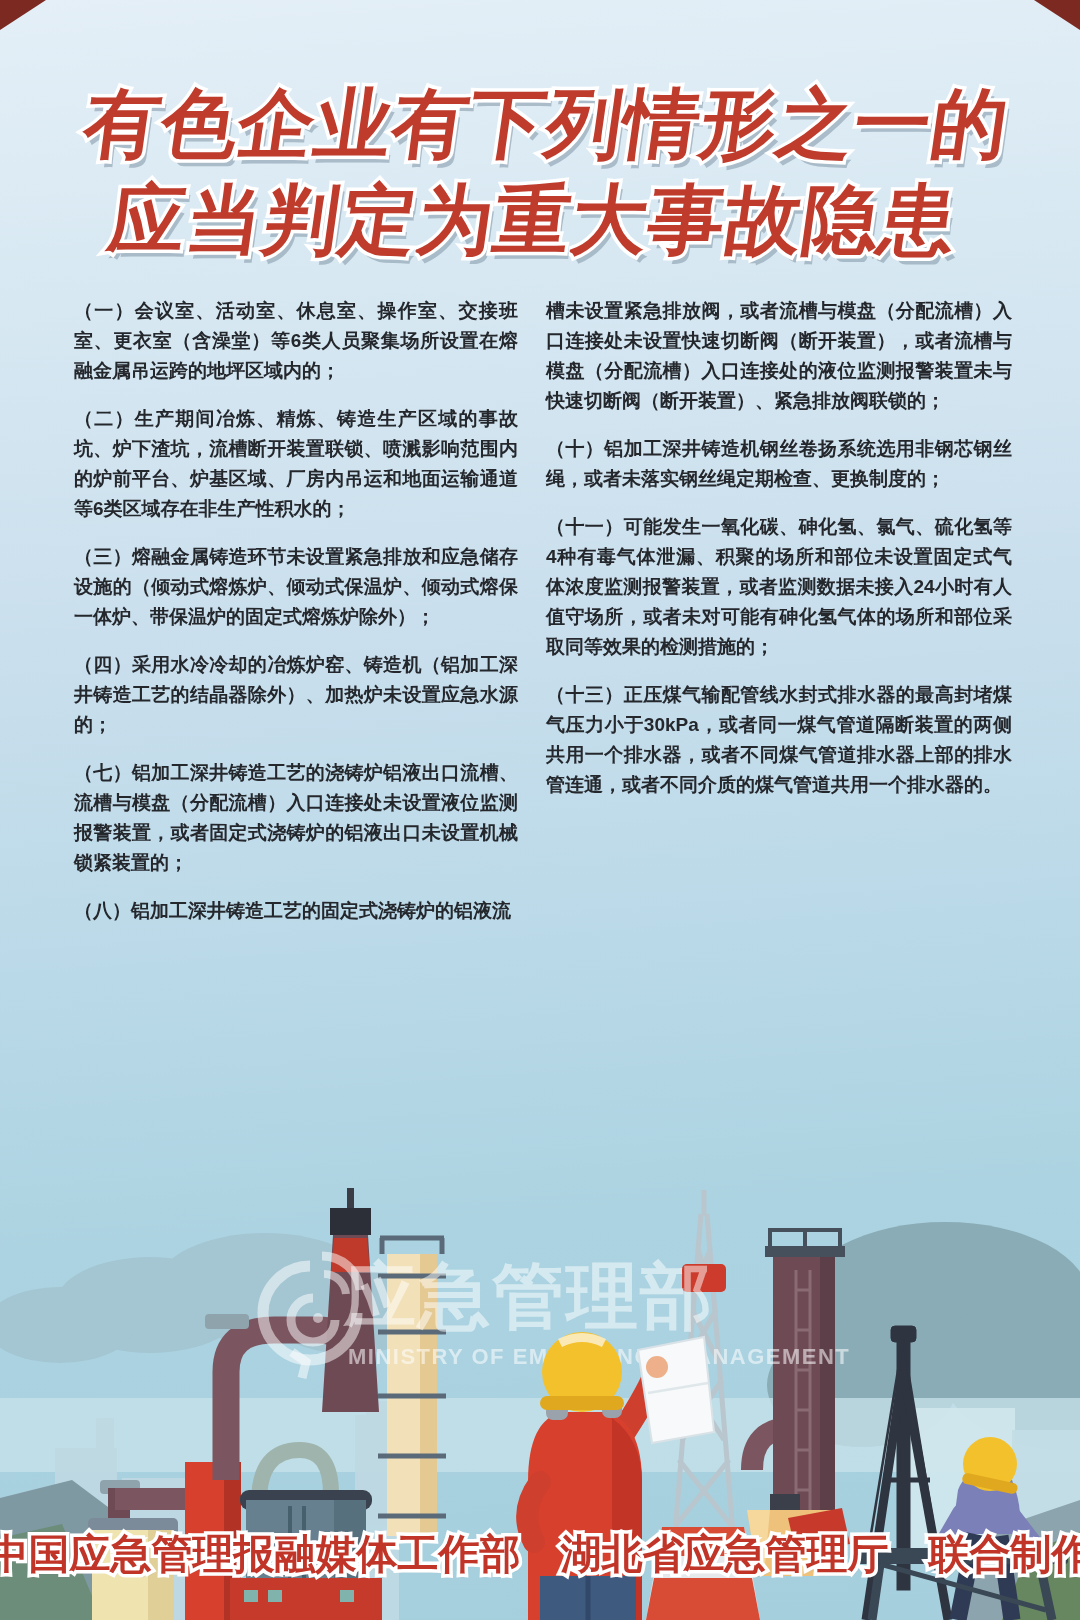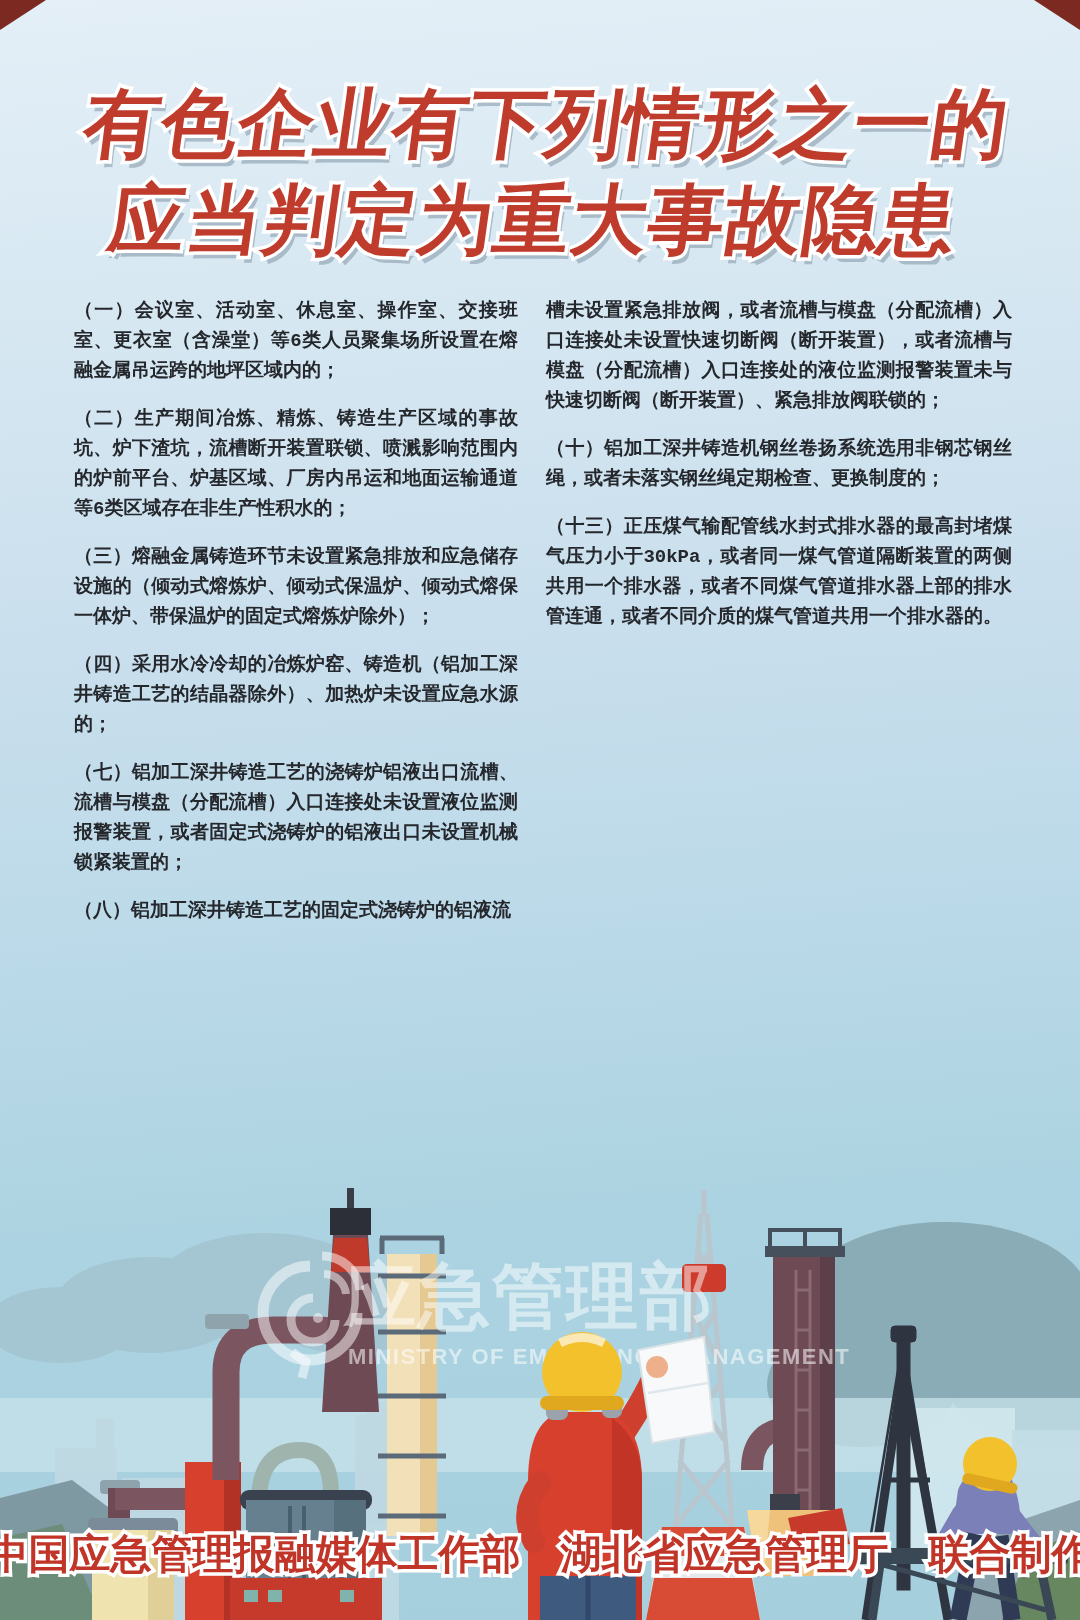--- a/index.html
+++ b/index.html
@@ -10,21 +10,21 @@
   .corner{position:absolute;width:46px;height:30px;background:#7c2a21;}
   .corner.tl{top:0;left:0;clip-path:polygon(0 0,100% 0,0 100%);}
   .corner.tr{top:0;right:0;clip-path:polygon(0 0,100% 0,100% 100%);}
   
   .title{position:absolute;top:76px;left:0;width:100%;text-align:center;transform:skewX(-8deg);}
   .title-line{position:relative;height:96px;line-height:96px;font-size:76px;font-weight:bold;letter-spacing:1px;white-space:nowrap;}
   .title-line .layer{position:absolute;left:0;width:100%;top:0;}
   .title-line .stroke{-webkit-text-stroke:7px #ffffff;color:#fff;text-shadow:5px 7px 0 rgba(130,150,165,.55);}
   .title-line .fill{color:#bf3b2c;}
   
-  .columns{position:absolute;top:296px;left:74px;width:938px;display:flex;gap:28px;font-family:Liberation Mono, monospace;}
+  .columns{position:absolute;top:296px;left:74px;width:938px;display:flex;gap:28px;}
   .col{color:#24272c;font-size:19px;line-height:30px;font-weight:600;text-align:justify;}
   .col-left{width:444px;}
   .col-right{width:466px;}
   .col p{margin:0 0 18px 0;}
   
   .illus{position:absolute;left:0;top:1180px;width:1080px;height:440px;}
   .illus svg{position:absolute;left:0;top:0;}
   .layer1{z-index:1;} .layer3{z-index:3;}
   
   .watermark{position:absolute;left:252px;top:1248px;z-index:2;color:rgba(255,255,255,.5);}
@@ -65,20 +65,21 @@
       <p>（一）会议室、活动室、休息室、操作室、交接班室、更衣室（含澡堂）等6类人员聚集场所设置在熔融金属吊运跨的地坪区域内的；</p>
       <p>（二）生产期间冶炼、精炼、铸造生产区域的事故坑、炉下渣坑，流槽断开装置联锁、喷溅影响范围内的炉前平台、炉基区域、厂房内吊运和地面运输通道等6类区域存在非生产性积水的；</p>
       <p>（三）熔融金属铸造环节未设置紧急排放和应急储存设施的（倾动式熔炼炉、倾动式保温炉、倾动式熔保一体炉、带保温炉的固定式熔炼炉除外）；</p>
       <p>（四）采用水冷冷却的冶炼炉窑、铸造机（铝加工深井铸造工艺的结晶器除外）、加热炉未设置应急水源的；</p>
       <p>（七）铝加工深井铸造工艺的浇铸炉铝液出口流槽、流槽与模盘（分配流槽）入口连接处未设置液位监测报警装置，或者固定式浇铸炉的铝液出口未设置机械锁紧装置的；</p>
       <p>（八）铝加工深井铸造工艺的固定式浇铸炉的铝液流</p>
     </div>
     <div class="col col-right">
       <p>槽未设置紧急排放阀，或者流槽与模盘（分配流槽）入口连接处未设置快速切断阀（断开装置），或者流槽与模盘（分配流槽）入口连接处的液位监测报警装置未与快速切断阀（断开装置）、紧急排放阀联锁的；</p>
       <p>（十）铝加工深井铸造机钢丝卷扬系统选用非钢芯钢丝绳，或者未落实钢丝绳定期检查、更换制度的；</p>
+      <p>（十一）可能发生一氧化碳、砷化氢、氯气、硫化氢等4种有毒气体泄漏、积聚的场所和部位未设置固定式气体浓度监测报警装置，或者监测数据未接入24小时有人值守场所，或者未对可能有砷化氢气体的场所和部位采取同等效果的检测措施的；</p>
       <p>（十三）正压煤气输配管线水封式排水器的最高封堵煤气压力小于30kPa，或者同一煤气管道隔断装置的两侧共用一个排水器，或者不同煤气管道排水器上部的排水管连通，或者不同介质的煤气管道共用一个排水器的。</p>
     </div>
   </main>
 
   <div class="illus">
 
     <svg class="layer1" width="1080" height="440" viewBox="0 0 1080 440">
 
       <g opacity="0.8" fill="#a3c3cf">
         <ellipse cx="150" cy="125" rx="95" ry="48"></ellipse>

